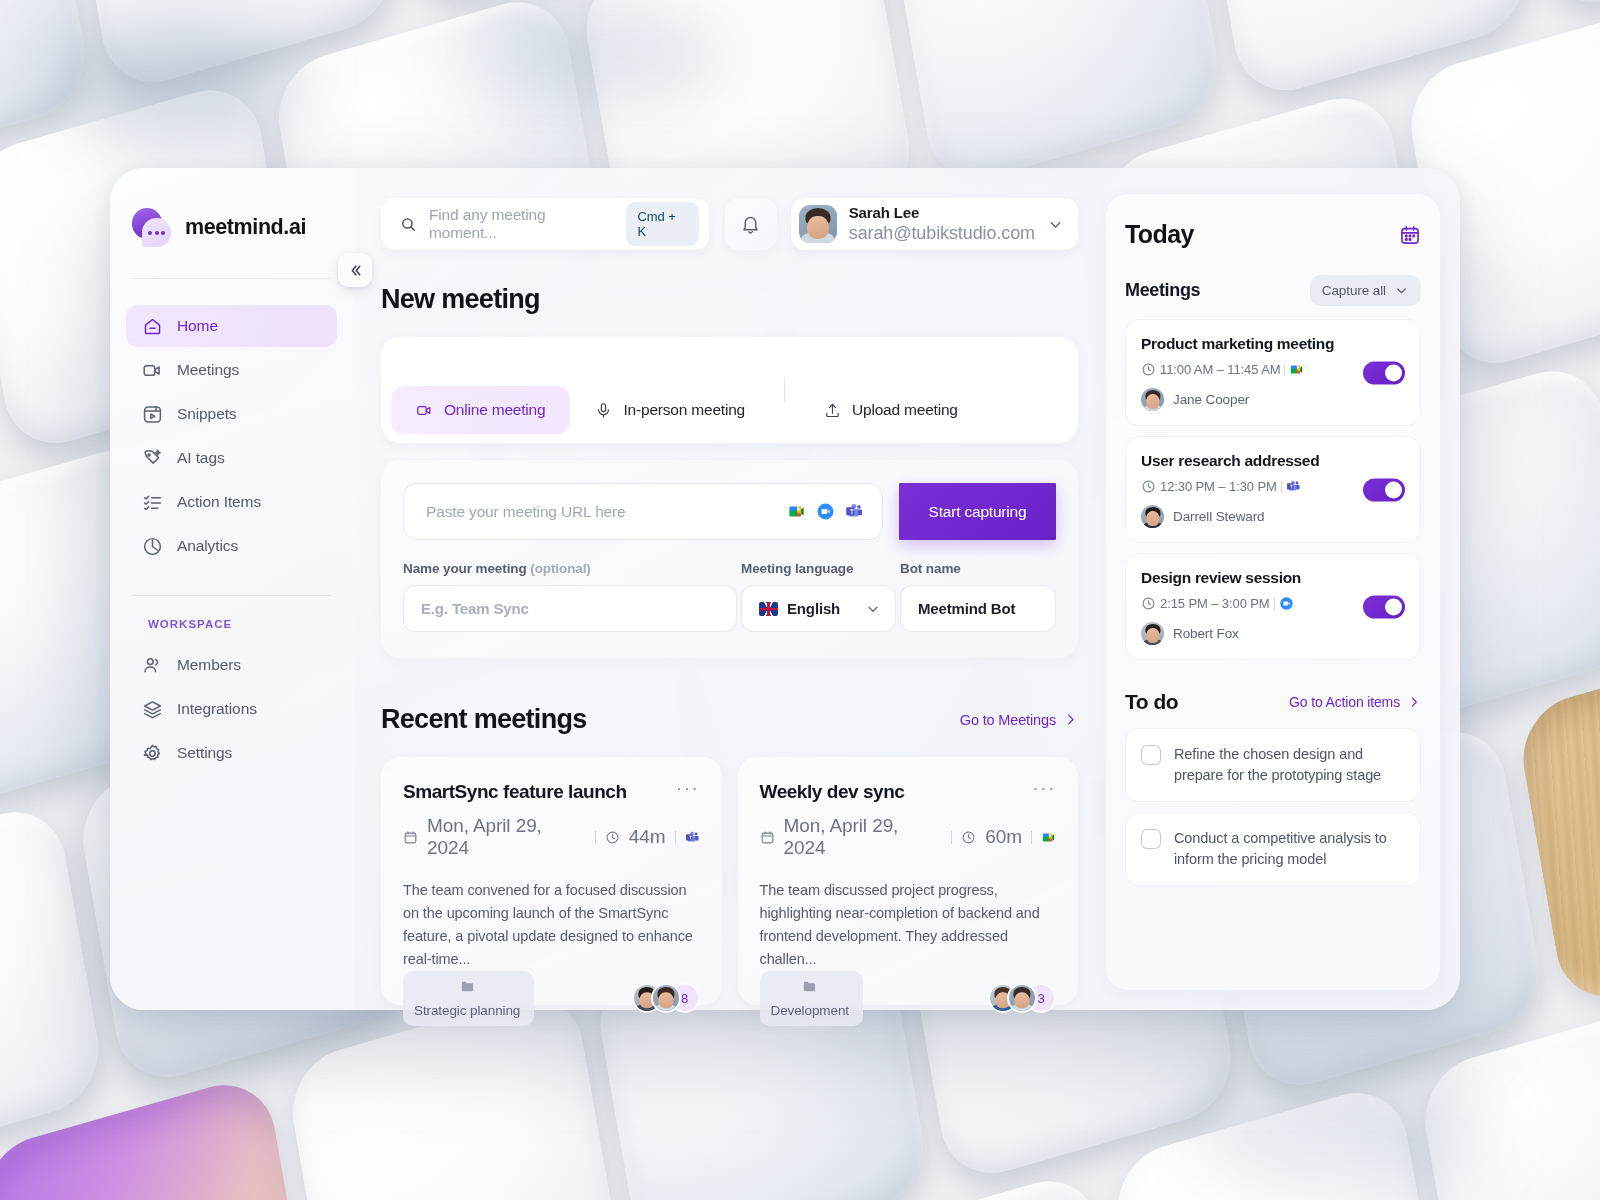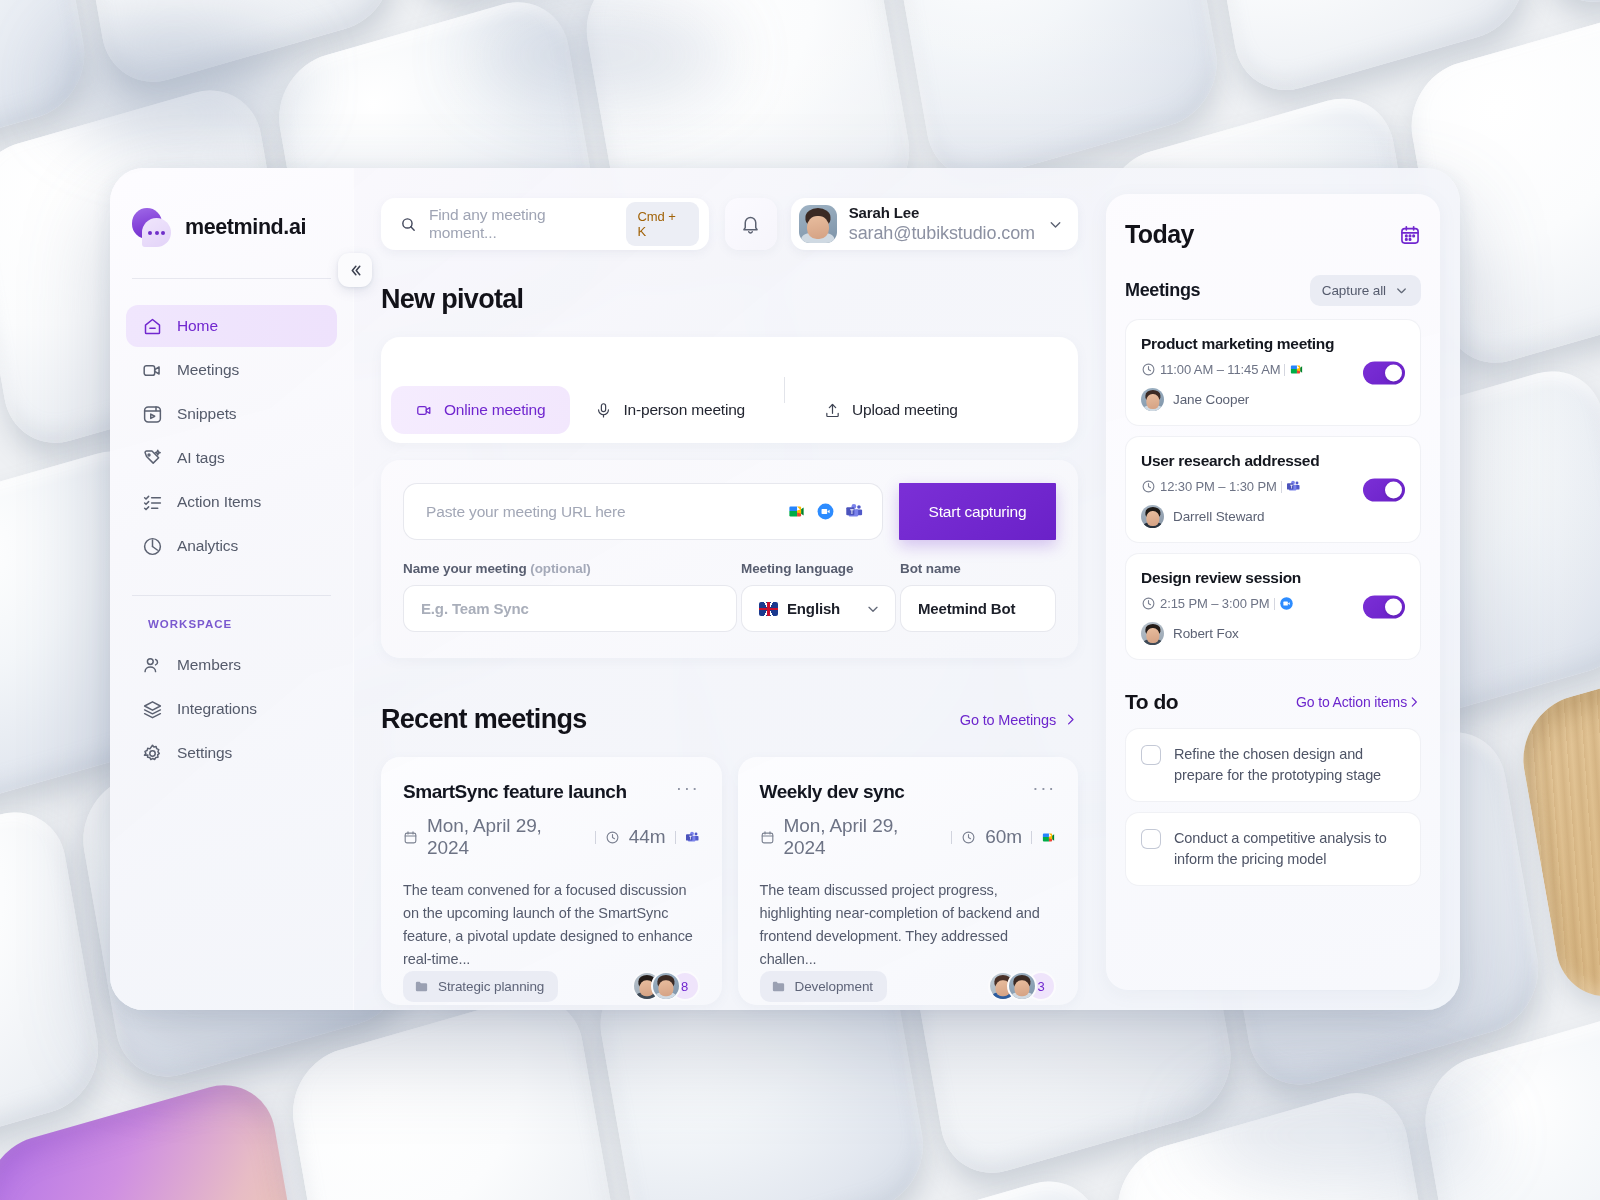--- a/index.html
+++ b/index.html
@@ -168,21 +168,21 @@
   .search {
     flex: 1 1 auto; max-width: 458px;
     height: 52px; border-radius: 14px;
     background: #ffffff;
     display: flex; align-items: center; gap: 12px;
     padding: 0 10px 0 19px;
     box-shadow: 0 3px 10px rgba(110,125,155,0.09);
   }
   .search .ph { flex: 1 1 auto; font-size: 15.5px; color: #9fa4b4; letter-spacing: -0.15px; }
   .kbd {
-    background: #eceef5; color: #a16207;
+    background: #eceef5; color: #0c4a6e;
     font-size: 13px; padding: 7px 12px; border-radius: 9px;
     letter-spacing: -0.1px;
   }
   .topbar-right {
     margin-left: auto; display: flex; align-items: center; gap: 14px;
   }
   .bell-btn {
     width: 52px; height: 52px; border-radius: 14px;
     background: linear-gradient(140deg, #fbfaff 0%, #f6f5fb 100%);
     display: flex; align-items: center; justify-content: center;
@@ -345,21 +345,21 @@
   }
   .mmeta .vsep { width: 1px; height: 13px; background: rgba(160,165,185,0.45); }
   .mdesc {
     margin-top: 20px; font-size: 14.5px; line-height: 1.58;
     color: #555b6d; letter-spacing: -0.1px;
   }
   .mfoot { margin-top: auto; display: flex; align-items: center; }
   .chip {
     display: flex; align-items: center; gap: 9px;
     background: rgba(232,234,243,0.85); border-radius: 10px;
-    padding: 8px 14px 8px 11px; font-size: 13.5px; color: #5e6478; letter-spacing: -0.1px;
+    padding: 8px 14px 8px 11px; font-size: 13.5px; color: #5e6478; letter-spacing: -0.1px; flex-direction: column;
   }
   .people { margin-left: auto; display: flex; align-items: center; }
   .people .avatar { width: 30px; height: 30px; border-radius: 50%; border: 2px solid #fbfbfd; flex: 0 0 30px; }
   .people .avatar:not(:first-child) { margin-left: -11px; }
   .pcount {
     width: 30px; height: 30px; border-radius: 50%; margin-left: -11px;
     background: #efe4fb; color: #7127cf; font-size: 13px; font-weight: 500;
     display: flex; align-items: center; justify-content: center;
     border: 2px solid #fbfbfd;
   }
@@ -409,21 +409,21 @@
     cursor: pointer;
   }
   .toggle .knob {
     position: absolute; right: 3px; top: 3px;
     width: 17px; height: 17px; border-radius: 50%; background: #fff;
     box-shadow: 0 1px 3px rgba(60,30,120,0.3);
   }
   .todo-head { display: flex; align-items: center; margin: 20px 0 14px; }
   .todo-title { font-size: 21px; font-weight: 700; color: #121219; letter-spacing: -0.5px; }
   .todo-link {
-    margin-left: auto; display: flex; align-items: center; 
+    margin-left: auto; display: flex; align-items: center; gap: 7px;
     color: #6d27cd; font-size: 14px; letter-spacing: -0.15px; cursor: pointer;
   }
   .todo-card {
     background: #ffffff; border-radius: 14px;
     border: 1px solid rgba(180,186,205,0.20);
     padding: 15px 15px;
     margin-bottom: 10px;
     display: flex; gap: 13px; align-items: flex-start;
   }
   .cbox {
@@ -639,21 +639,21 @@
               <span class="prof-name">Sarah Lee</span>
               <span class="prof-mail">sarah@tubikstudio.com</span>
             </div>
             <svg class="prof-chev" width="17" height="17" viewBox="0 0 24 24" fill="none" stroke="#5b6171" stroke-width="1.9" stroke-linecap="round" stroke-linejoin="round">
               <path d="M6 9.5l6 6 6-6"></path>
             </svg>
           </div>
         </div>
       </div>
 
-      <div class="sec-title">New pivotal</div>
+      <div class="sec-title">New meeting</div>
 
       <div class="tabs-card">
         <div class="tab active">
           <svg class="ico-md" viewBox="0 0 24 24" fill="none" stroke="#7127cf" stroke-width="1.8" stroke-linecap="round" stroke-linejoin="round">
             <rect x="2.5" y="6.5" width="12" height="11" rx="2.5"></rect>
               <path d="M14.5 11l5-3v8l-5-3z"></path>
           </svg>
           <span>Online meeting</span>
         </div>
         <div class="tab">

